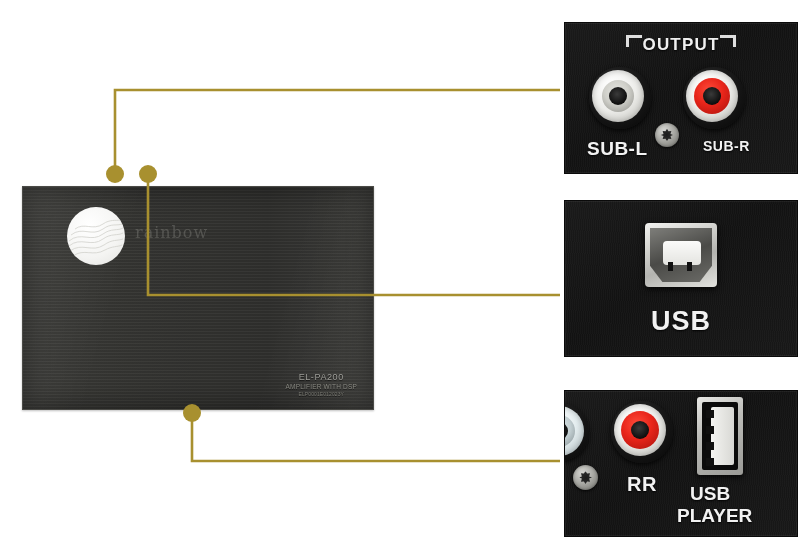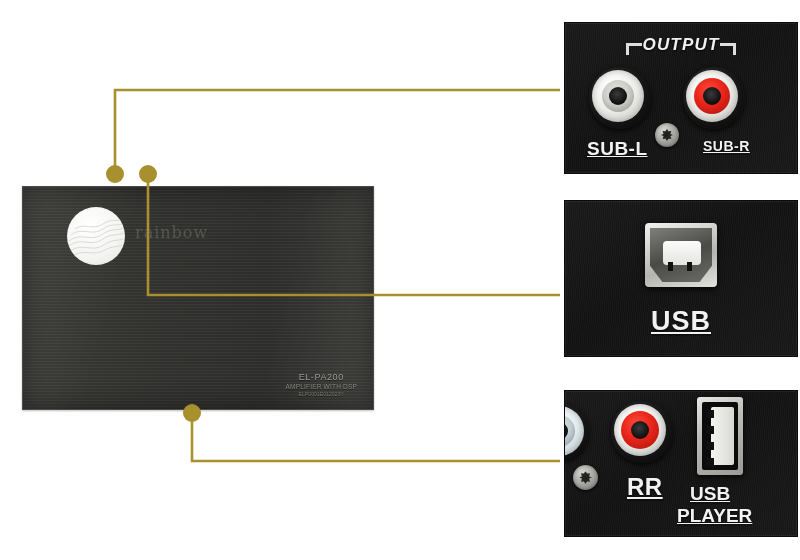--- a/index.html
+++ b/index.html
@@ -75,27 +75,27 @@
     overflow:hidden;
   }
   #panel-output{top:22px;height:150px;}
   #panel-usb{top:200px;height:155px;}
   #panel-rr{top:390px;height:145px;}
 
   .panel-label{
     position:absolute;color:#f2f2f2;font-weight:bold;
     font-family:"Liberation Sans", sans-serif;
     text-shadow:0 1px 2px rgba(0,0,0,.9);
-    user-select:none;white-space:nowrap;text-decoration:underline;
+    user-select:none;white-space:nowrap;
   }
 
   
   #output-header{
     position:absolute;left:0;right:0;top:12px;
-    display:flex;align-items:flex-end;justify-content:center;font-style:italic;
+    display:flex;align-items:flex-start;justify-content:center;
   }
   #output-header .brk{
     width:13px;height:9px;border-top:3px solid #dedede;
   }
   #output-header .brk.l{border-left:3px solid #dedede;}
   #output-header .brk.r{border-right:3px solid #dedede;}
   #output-title{
     color:#f0f0f0;font-size:17px;font-weight:bold;letter-spacing:1.2px;
     text-shadow:0 1px 2px rgba(0,0,0,.9);
   }
@@ -277,21 +277,21 @@
       <div class="inner" style="left:12px;top:12px;width:32px;height:32px;background:radial-gradient(circle at 45% 38%, #dfeaec 0%, #c2ced1 50%, #7f8b8e 100%);"></div>
       <div class="pin" style="left:19px;top:19px;width:18px;height:18px;"></div>
     </div>
 
     <div class="rca red" style="left:46px;top:10px;width:62px;height:62px;">
       <div class="ring-outer"></div>
       <div class="ring-body" style="left:3px;top:3px;width:52px;height:52px;"></div>
       <div class="inner" style="left:10px;top:10px;width:38px;height:38px;"></div>
       <div class="pin" style="left:20px;top:20px;width:18px;height:18px;"></div>
     </div>
-    <div class="panel-label" style="left:62px;top:82px;font-size:24px;letter-spacing:.5px;">RR</div>
+    <div class="panel-label" style="left:62px;top:82px;font-size:20px;letter-spacing:.5px;">RR</div>
 
     <div class="screw" style="left:8px;top:74px;width:25px;height:25px;"></div>
 
     <div id="usb-a" style="left:132px;top:6px;">
       <div class="cav">
         <div class="tongue"></div>
         <div class="pin" style="top:8px;"></div>
         <div class="pin" style="top:24px;"></div>
         <div class="pin" style="top:40px;"></div>
         <div class="pin" style="top:56px;"></div>

